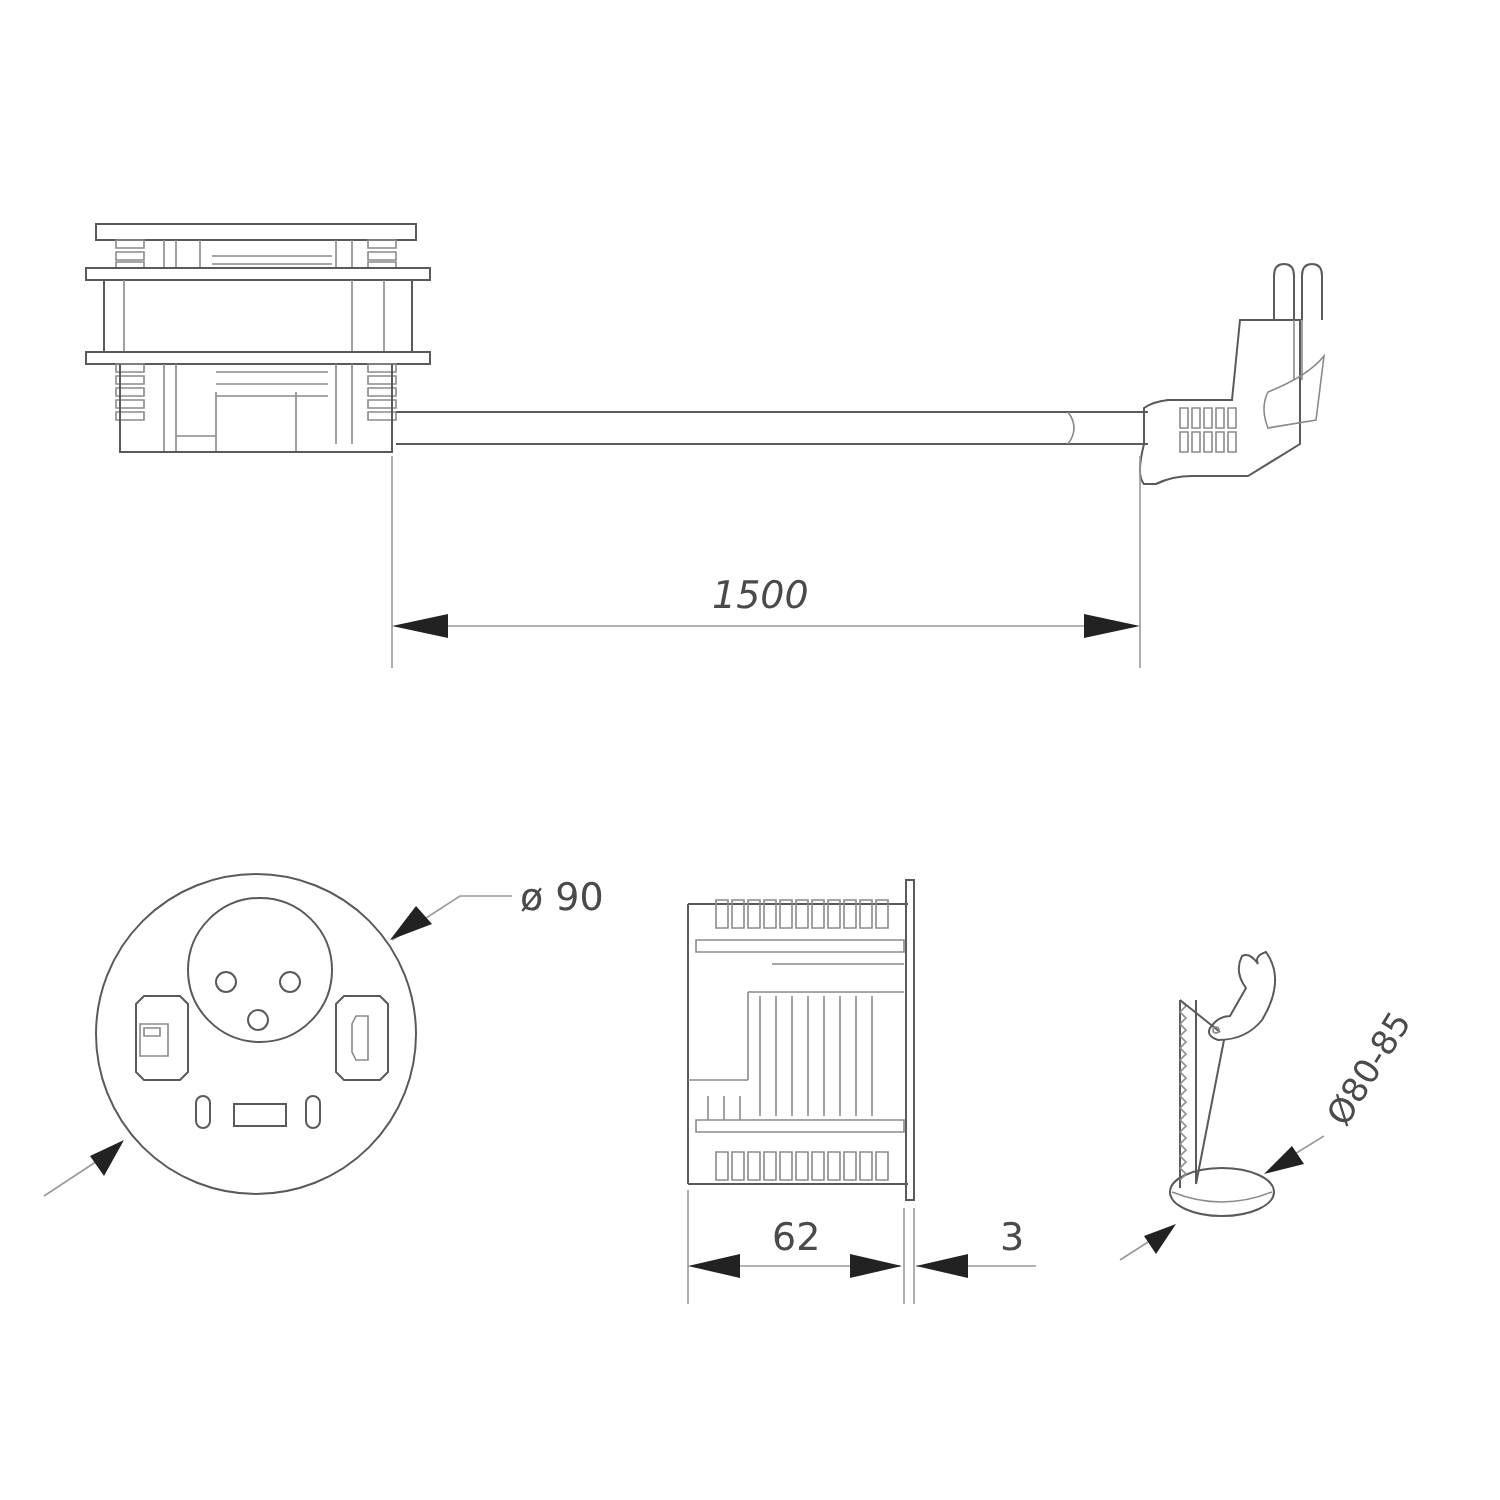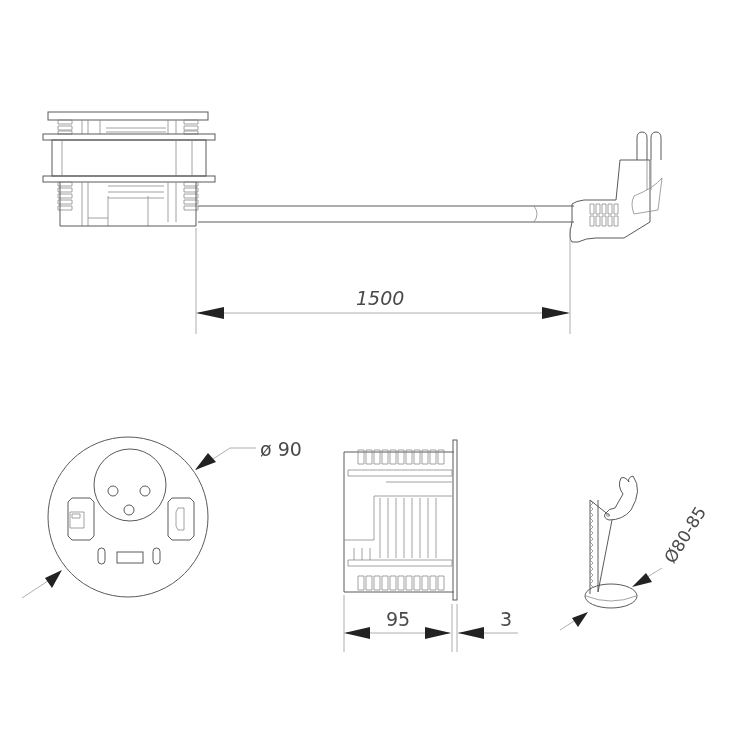--- a/index.html
+++ b/index.html
@@ -151,15 +151,15 @@
   <g>
     <line class="dim" x1="636" y1="584" x2="662" y2="568"></line>
     <polygon class="arr" points="632,587 646,573 652,582"></polygon>
     <line class="dim" x1="560" y1="630" x2="585" y2="614"></line>
     <polygon class="arr" points="588,612 572,618 578,627"></polygon>
   </g>
 </svg>
 
 <div class="label" style="left:356px;top:287px;font-size:19px;font-style:italic;">1500</div>
 <div class="label" style="left:260px;top:438px;font-size:19px;">ø 90</div>
-<div class="label" style="left:386px;top:608px;font-size:19px;">95</div>
+<div class="label" style="left:386px;top:608px;font-size:19px;">62</div>
 <div class="label" style="left:500px;top:608px;font-size:19px;">3</div>
 <div class="label" style="left:660px;top:556px;font-size:17px;transform:rotate(-58deg);transform-origin:left top;">Ø80-85</div>
 
 </body></html>

